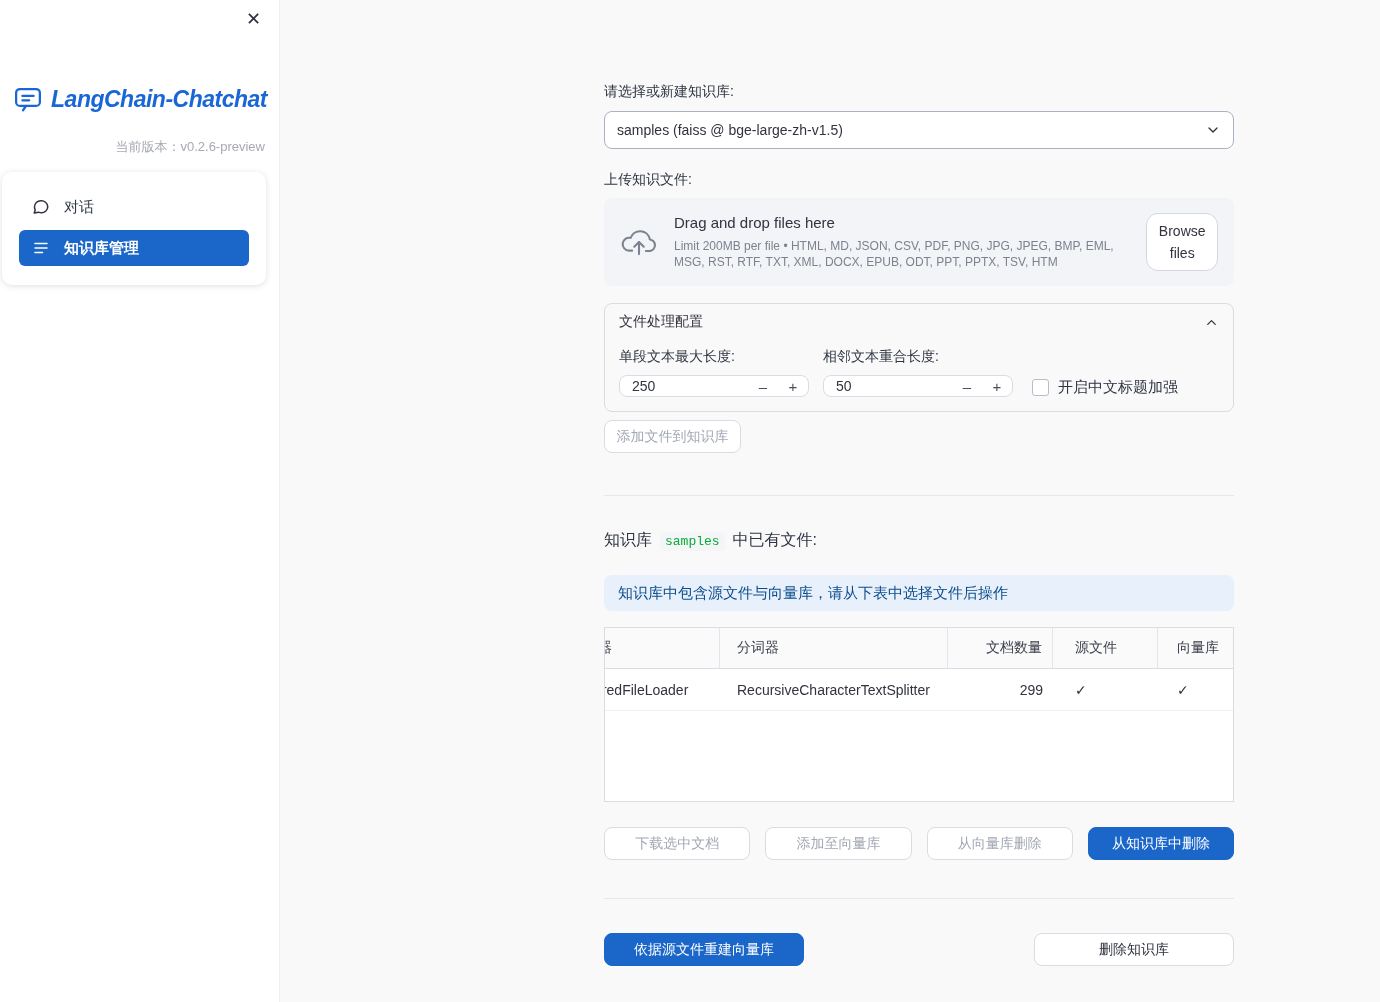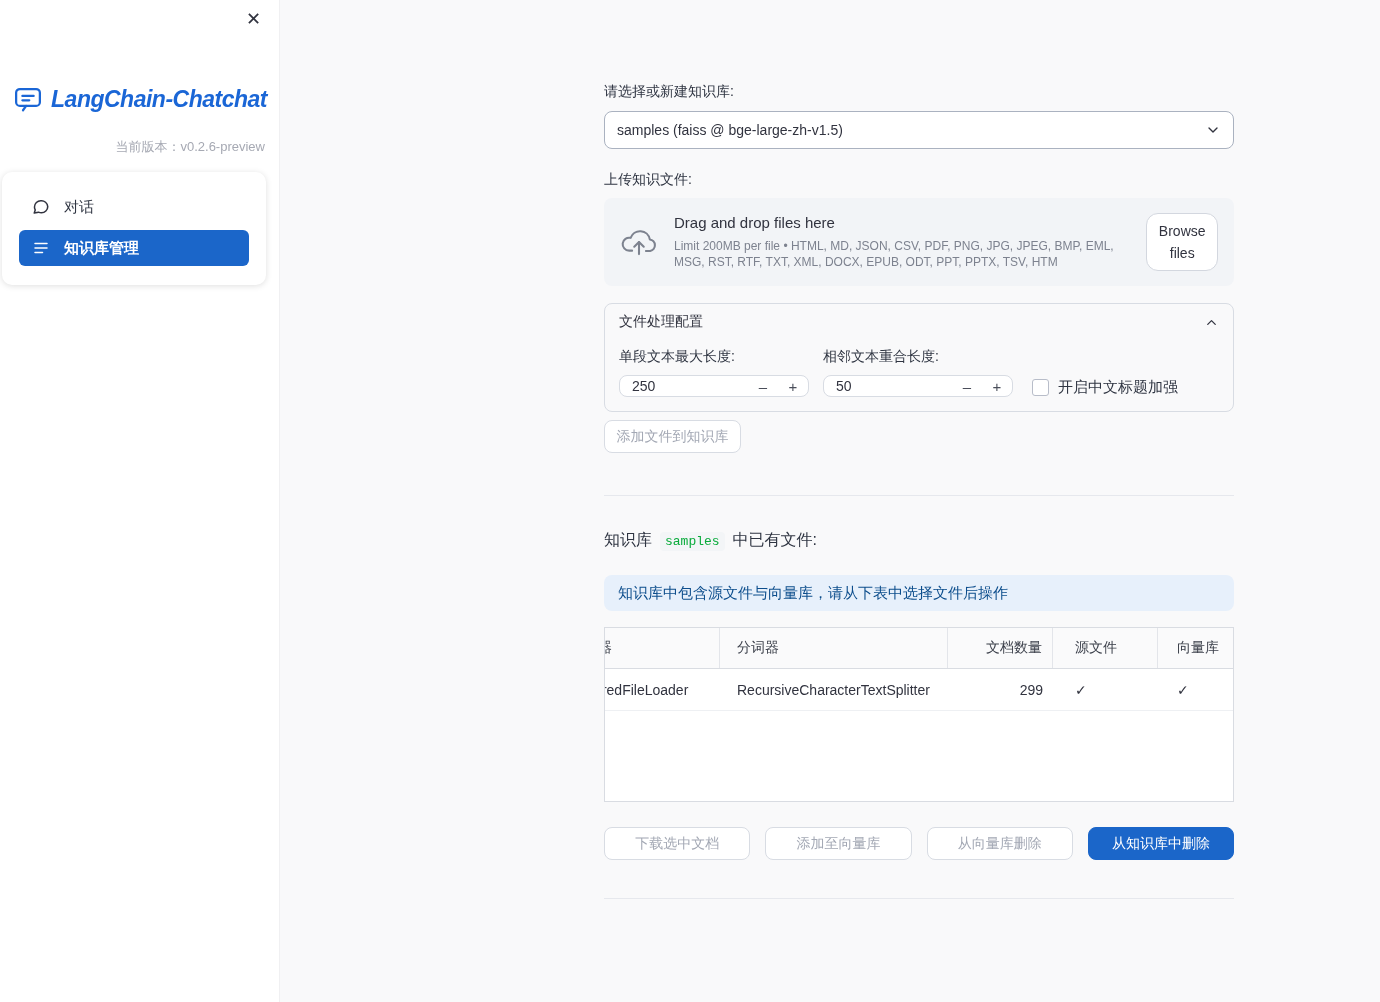--- a/index.html
+++ b/index.html
@@ -297,14 +297,18 @@
 
   <div class="action-row">
     <button class="btn btn-disabled">下载选中文档</button>
     <button class="btn btn-disabled">添加至向量库</button>
     <button class="btn btn-disabled">从向量库删除</button>
     <button class="btn btn-primary">从知识库中删除</button>
   </div>
 
   <hr class="divider2">
 
+  <div class="bottom-row">
+    <button class="btn btn-primary">依据源文件重建向量库</button>
+    <button class="btn btn-secondary">删除知识库</button>
+  </div>
 
 </div>
 
 </body></html>

